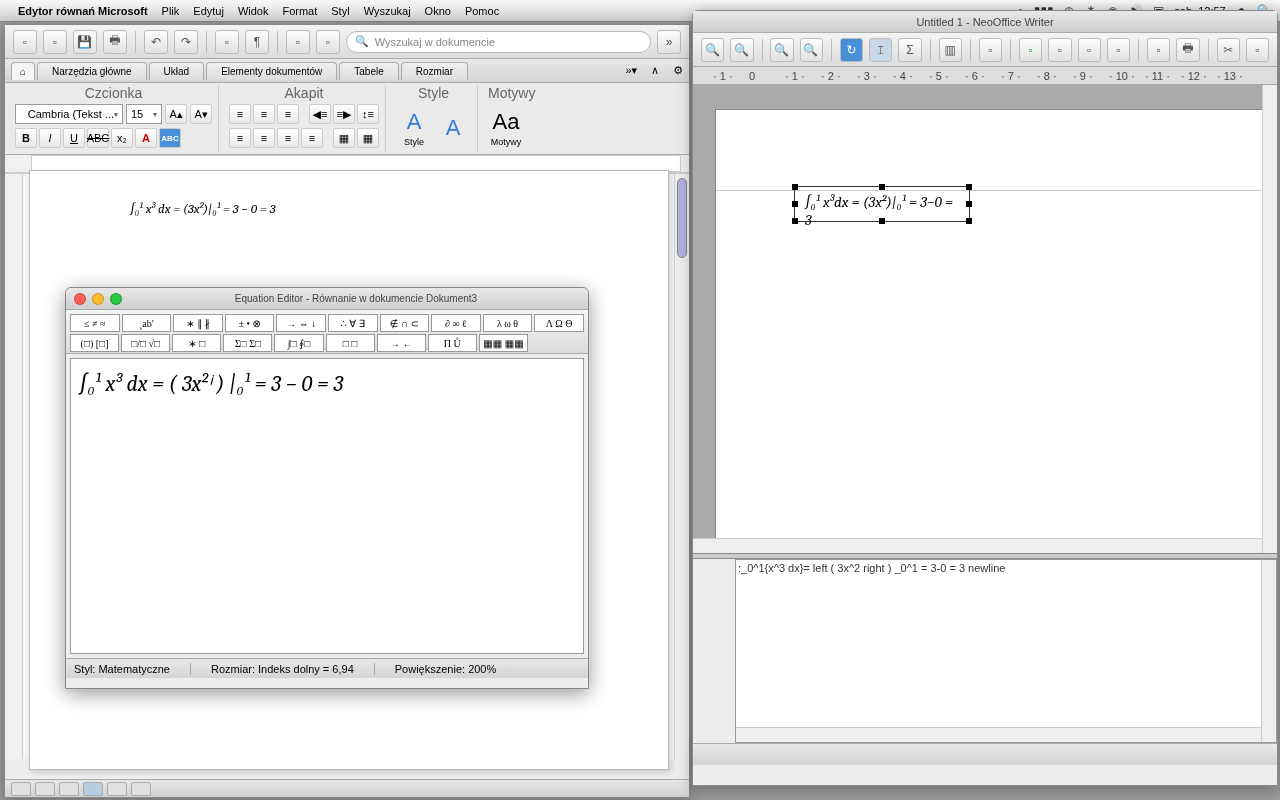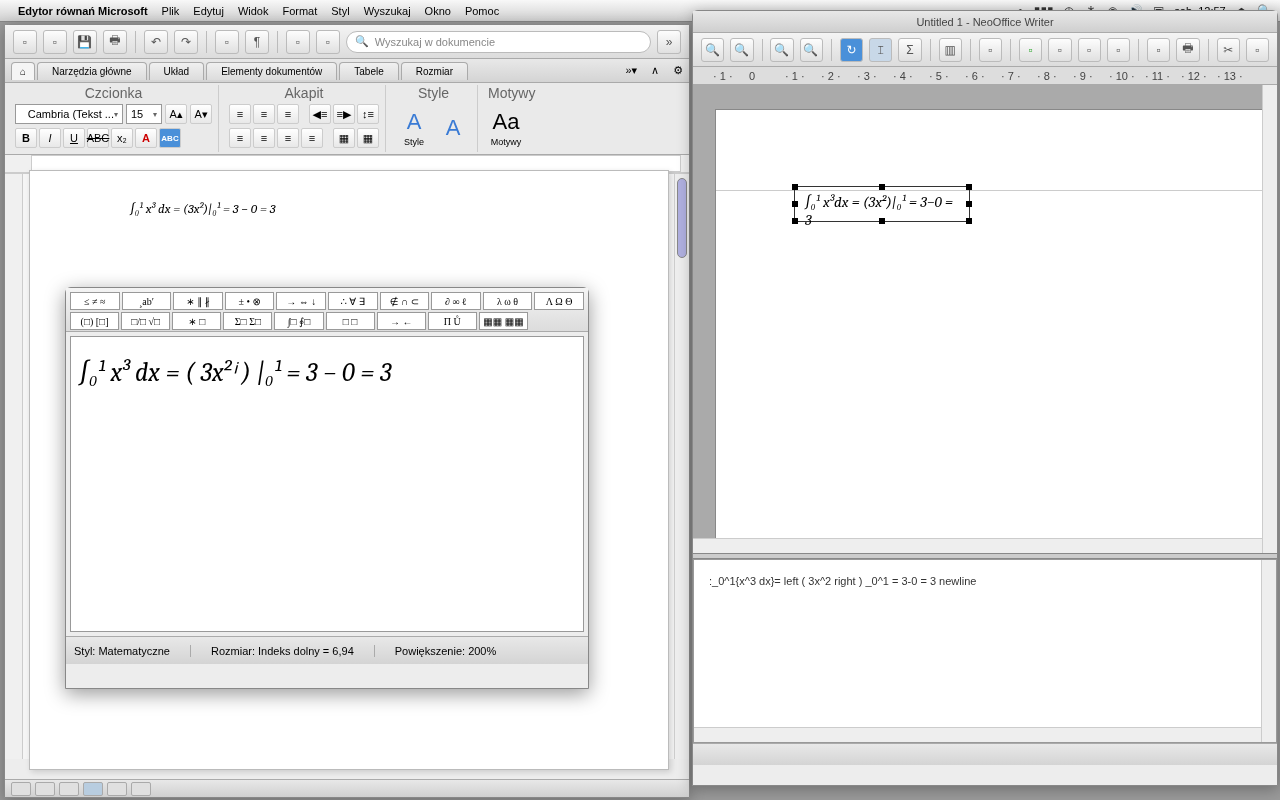--- a/index.html
+++ b/index.html
@@ -46,29 +46,29 @@
 .ruler{height:18px;background:#f0f0f0;border-bottom:1px solid #ccc;position:relative;font-size:8px;color:#666;overflow:hidden;}
 .ruler-track{position:absolute;left:26px;right:8px;height:100%;background:#fff;border:1px solid #ccc;}
 .doc-area{position:relative;background:#f5f5f5;border-top:1px solid #ccc;}
 .page{position:absolute;background:#fff;border:1px solid #bbb;box-shadow:2px 2px 6px rgba(0,0,0,.15);}
 .equation{font-family:"Cambria","Times New Roman",serif;font-style:italic;}
 .eq-editor{position:absolute;left:65px;top:287px;width:524px;height:402px;background:#ededed;border:1px solid #888;border-radius:6px 6px 0 0;box-shadow:0 5px 20px rgba(0,0,0,.4);z-index:10;}
 .eq-toolbar{height:44px;background:linear-gradient(#f4f4f4,#dcdcdc);border-bottom:1px solid #aaa;padding:4px;}
 .eq-row{display:flex;gap:2px;height:18px;margin-bottom:2px;}
 .eq-cell{flex:1;border:1px solid #999;background:#fff;display:flex;align-items:center;justify-content:center;font-size:10px;font-family:serif;}
 .eq-canvas{height:296px;background:#fff;border:1px solid #999;margin:4px;overflow:hidden;padding:8px;}
-.eq-status{height:28px;background:linear-gradient(#e8e8e8,#d4d4d4);border-top:1px solid #aaa;display:flex;align-items:center;padding:0 8px;font-size:10px;gap:20px;}
+.eq-status{height:20px;background:linear-gradient(#e8e8e8,#d4d4d4);border-top:1px solid #aaa;display:flex;align-items:center;padding:0 8px;font-size:10px;gap:20px;}
 .eq-status span{border-right:1px solid #aaa;padding-right:20px;}
 .neo-ruler{height:18px;background:#ddd;border-bottom:1px solid #aaa;position:relative;font-size:8px;color:#444;}
 .neo-ruler-num{position:absolute;top:3px;}
 .neo-doc{background:#aaa;position:relative;}
 .neo-page{position:absolute;background:#fff;border:1px solid #888;}
 .neo-eq-box{position:absolute;border:1px solid #333;padding:6px 10px;}
 .handle{position:absolute;width:6px;height:6px;background:#000;}
-.neo-code{background:#fff;border:1px solid #999;font-family:monospace;font-size:11px;padding:15px;color:#333;overflow:hidden;}
+.neo-code{background:#fff;border:1px solid #999;font-family:monospace;font-size:11px;padding:2px;color:#333;overflow:hidden;margin-left:42px;}
 .neo-splitter{height:6px;background:#ccc;border-top:1px solid #888;border-bottom:1px solid #888;}
 .neo-status{height:22px;background:linear-gradient(#e8e8e8,#d4d4d4);border-top:1px solid #aaa;}
 .word-status{position:absolute;bottom:0;left:0;right:0;height:18px;background:linear-gradient(#e8e8e8,#d0d0d0);border-top:1px solid #aaa;display:flex;align-items:center;padding:0 6px;gap:4px;}
 .status-btn{width:20px;height:14px;border:1px solid #aaa;background:#e0e0e0;border-radius:2px;}
 .scrollbar-v{position:absolute;right:0;top:0;bottom:0;width:15px;background:#eee;border-left:1px solid #ccc;}
 .scrollbar-h{position:absolute;left:0;right:15px;bottom:0;height:15px;background:#eee;border-top:1px solid #ccc;}
 .scroll-thumb{background:#b0b0e0;border:1px solid #888;border-radius:7px;}
 .vert-ruler{position:absolute;left:0;width:18px;background:#f0f0f0;border-right:1px solid #ccc;font-size:8px;color:#666;}
 .chev{font-size:8px;color:#666;}
 </style>
@@ -219,20 +219,28 @@
     <div class="status-btn"></div>
     <div class="status-btn"></div>
     <div class="status-btn"></div>
     <div class="status-btn" style="background:#b8cde0;"></div>
     <div class="status-btn"></div>
     <div class="status-btn"></div>
   </div>
 </div>
 
 <div class="eq-editor">
+  <div class="titlebar">
+    <div class="traffic">
+      <div class="tl red"></div>
+      <div class="tl yellow"></div>
+      <div class="tl green"></div>
+    </div>
+    <span class="title" style="font-size:10px;">Equation Editor - Równanie w dokumencie Dokument3</span>
+  </div>
   <div class="eq-toolbar">
     <div class="eq-row">
       <div class="eq-cell">≤ ≠ ≈</div>
       <div class="eq-cell">¸ab′</div>
       <div class="eq-cell">∗ ∥ ∦</div>
       <div class="eq-cell">± • ⊗</div>
       <div class="eq-cell">→ ⇔ ↓</div>
       <div class="eq-cell">∴ ∀ ∃</div>
       <div class="eq-cell">∉ ∩ ⊂</div>
       <div class="eq-cell">∂ ∞ ℓ</div>
@@ -246,21 +254,21 @@
       <div class="eq-cell">Σ□ Σ□</div>
       <div class="eq-cell">∫□ ∮□</div>
       <div class="eq-cell">□ □</div>
       <div class="eq-cell">→ ←</div>
       <div class="eq-cell">Π Ů</div>
       <div class="eq-cell">▦▦ ▦▦</div>
       <div style="width:54px;"></div>
     </div>
   </div>
   <div class="eq-canvas">
-    <div class="equation" style="font-size:26px;margin-top:8px;">∫₀¹ x³ dx = ( 3x²ⁱ ) |₀¹ = 3 − 0 = 3</div>
+    <div class="equation" style="font-size:22px;">∫₀¹ x³ dx = ( 3x²ⁱ ) |₀¹ = 3 − 0 = 3</div>
   </div>
   <div class="eq-status">
     <span>Styl: Matematyczne</span>
     <span>Rozmiar: Indeks dolny = 6,94</span>
     <span style="border:none;">Powiększenie: 200%</span>
   </div>
 </div>
 
 <div class="win" style="left:692px;top:10px;width:586px;height:776px;">
   <div class="titlebar" style="border-radius:0;">

